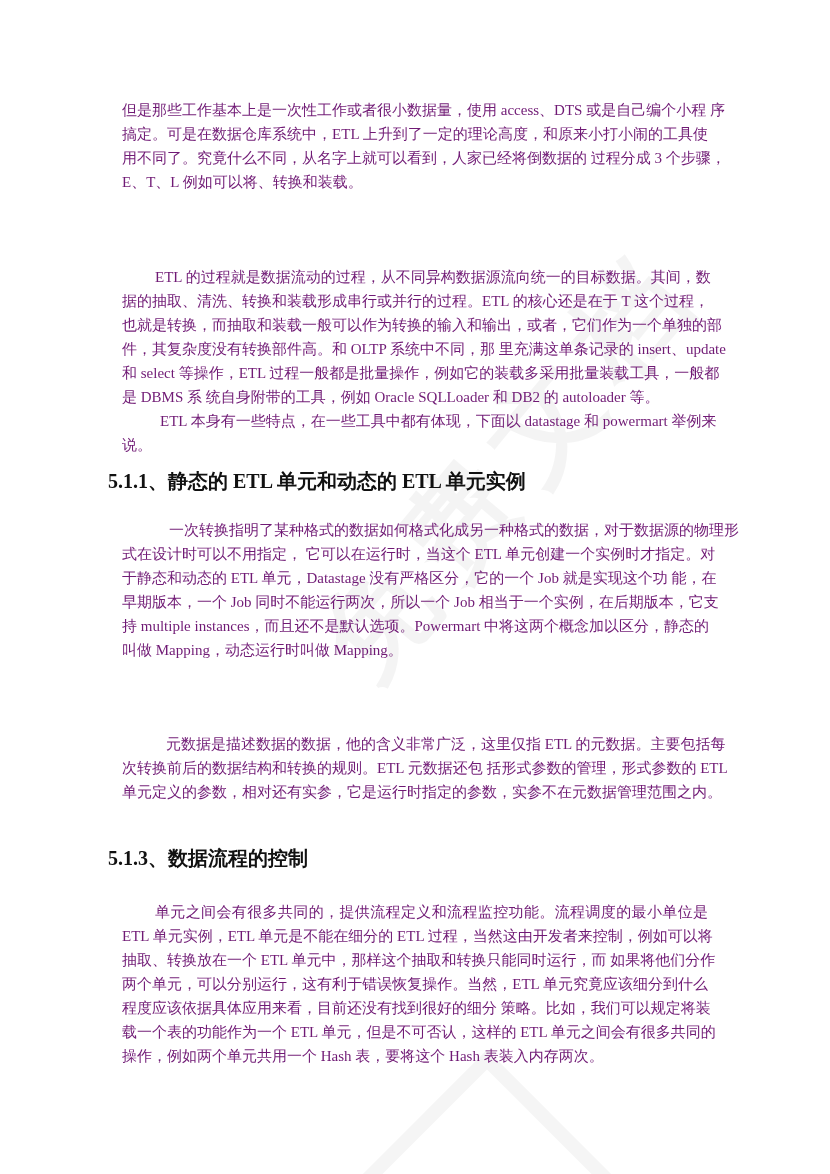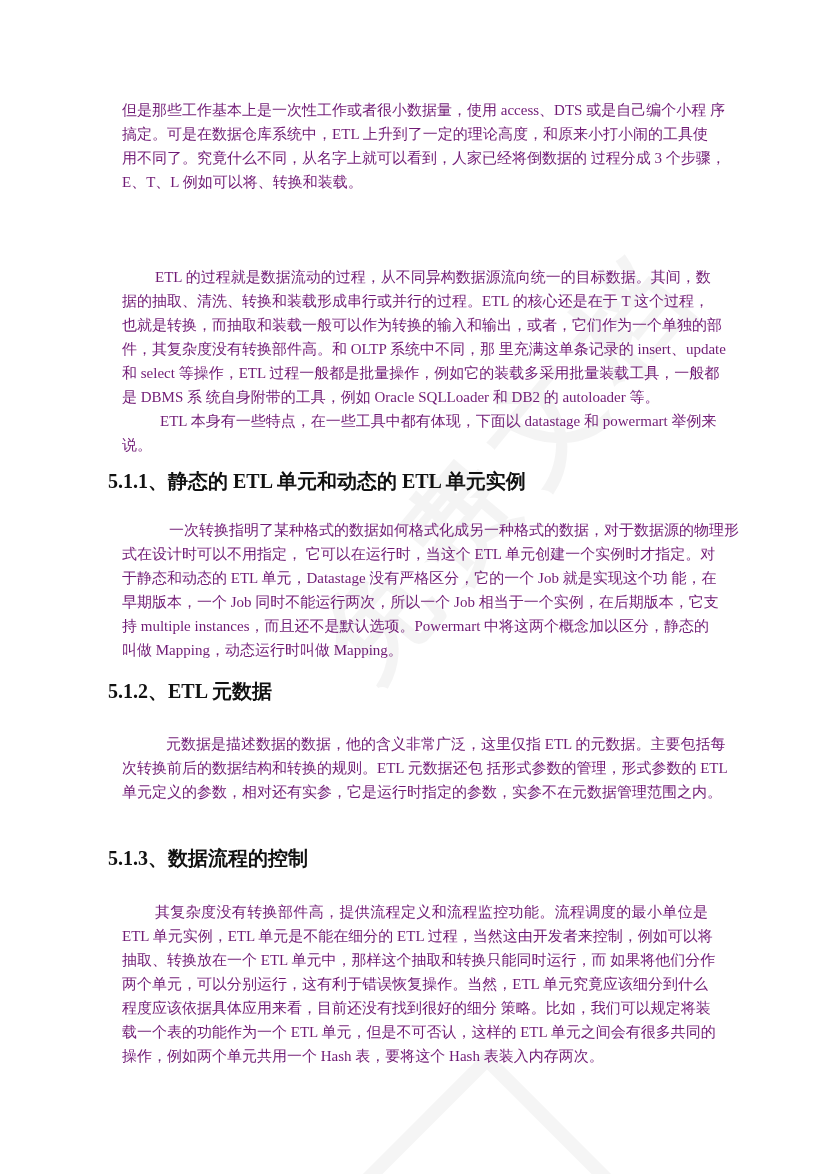--- a/index.html
+++ b/index.html
@@ -108,32 +108,31 @@
 
   <div>
     <div class="line" style="top:520px; left:169px; width:553px;">一次转换指明了某种格式的数据如何格式化成另一种格式的数据，对于数据源的物理形</div>
     <div class="line" style="top:544px;">式在设计时可以不用指定，  它可以在运行时，当这个 ETL 单元创建一个实例时才指定。对</div>
     <div class="line" style="top:568px;">于静态和动态的 ETL 单元，Datastage 没有严格区分，它的一个 Job 就是实现这个功  能，在</div>
     <div class="line" style="top:592px;">早期版本，一个 Job 同时不能运行两次，所以一个 Job 相当于一个实例，在后期版本，它支</div>
     <div class="line" style="top:616px;">持 multiple  instances，而且还不是默认选项。Powermart 中将这两个概念加以区分，静态的</div>
     <div class="line last" style="top:640px;">叫做 Mapping，动态运行时叫做 Mapping。</div>
   </div>
 
-  <div class="h-serif" style="top:677px;">5.1.2、ETL 元数据</div>
 
   <div>
     <div class="line" style="top:734px; left:155px; width:553px;margin-left:11px;">元数据是描述数据的数据，他的含义非常广泛，这里仅指 ETL 的元数据。主要包括每</div>
     <div class="line" style="top:758px;">次转换前后的数据结构和转换的规则。ETL 元数据还包  括形式参数的管理，形式参数的 ETL</div>
     <div class="line last" style="top:782px;">单元定义的参数，相对还有实参，它是运行时指定的参数，实参不在元数据管理范围之内。</div>
   </div>
 
   <div class="h-serif" style="top:844px;">5.1.3、数据流程的控制</div>
 
   <div>
-    <div class="line" style="top:902px; left:155px; width:553px;">其复杂度没有转换部件高，提供流程定义和流程监控功能。流程调度的最小单位是</div>
+    <div class="line" style="top:902px; left:155px; width:553px;">单元之间会有很多共同的，提供流程定义和流程监控功能。流程调度的最小单位是</div>
     <div class="line" style="top:926px;">ETL  单元实例，ETL 单元是不能在细分的 ETL 过程，当然这由开发者来控制，例如可以将</div>
     <div class="line" style="top:950px;">抽取、转换放在一个 ETL 单元中，那样这个抽取和转换只能同时运行，而  如果将他们分作</div>
     <div class="line" style="top:974px;">两个单元，可以分别运行，这有利于错误恢复操作。当然，ETL  单元究竟应该细分到什么</div>
     <div class="line" style="top:998px;">程度应该依据具体应用来看，目前还没有找到很好的细分  策略。比如，我们可以规定将装</div>
     <div class="line" style="top:1022px;">载一个表的功能作为一个 ETL 单元，但是不可否认，这样的 ETL 单元之间会有很多共同的</div>
     <div class="line last" style="top:1046px;">操作，例如两个单元共用一个 Hash  表，要将这个 Hash 表装入内存两次。</div>
   </div>
 
 </div>
 

